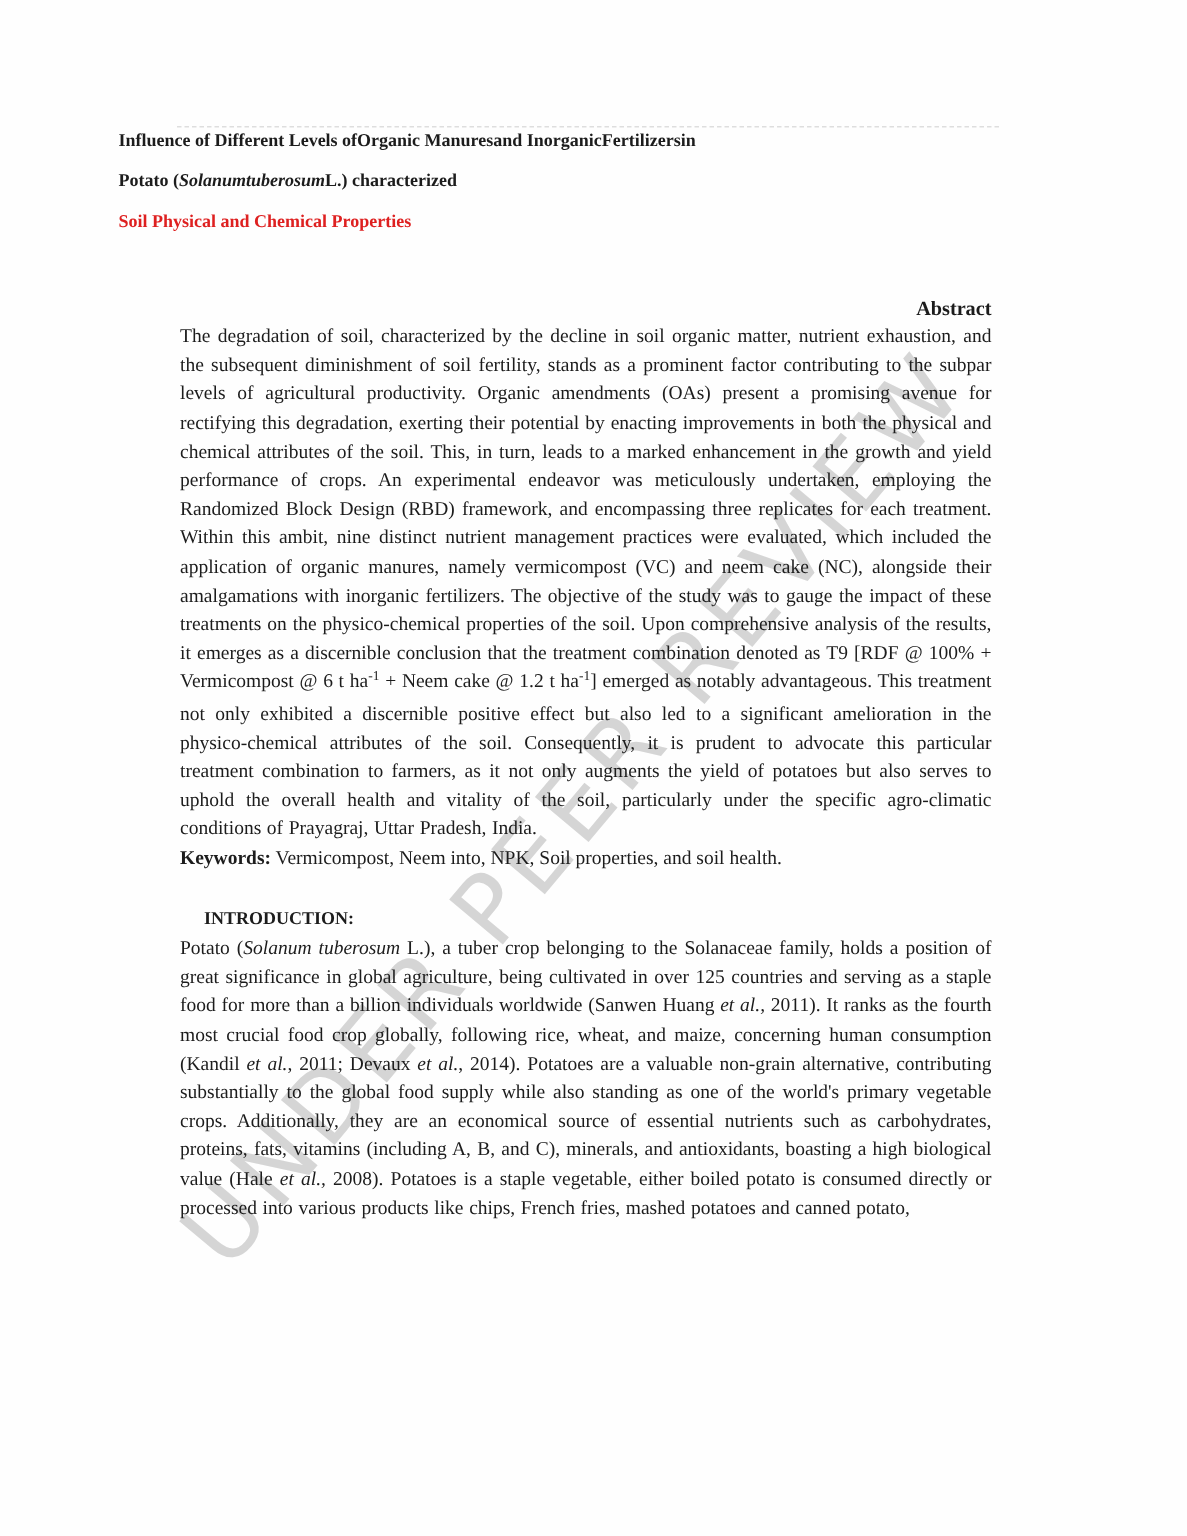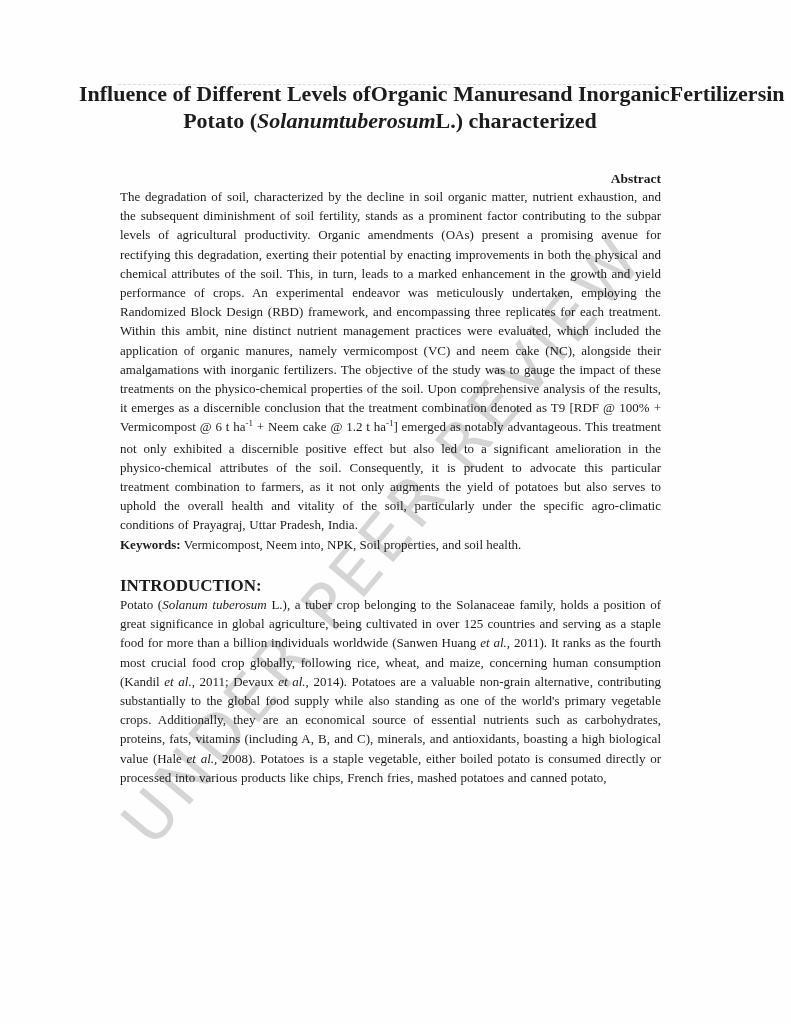--- a/index.html
+++ b/index.html
@@ -43,22 +43,21 @@
   .content {
     position: absolute;
     left: 120px;
     top: 0;
     width: 541px;
     z-index: 2;
   }
   .title-block {
     width: 622px;
     margin: 80px 0 0 -41px;
-    text-align: center;
-    font-size: 22px;
+    font-size: 12px;
     font-weight: bold;
     line-height: 27px;
   }
   .title-line { white-space: nowrap; }
   .subtitle-line { white-space: nowrap; }
   .abstract-heading {
     margin-top: 36px;
     text-align: right;
     font-size: 13.5px;
     font-weight: bold;
@@ -70,22 +69,22 @@
     line-height: 19.2px;
     text-align: justify;
     word-spacing: 0.5px;
   }
   .keywords-line {
     margin: 0;
     font-size: 13px;
     line-height: 19.2px;
   }
   .section-heading {
-    margin: 22px 0 0 0;
-    font-size: 17px;
+    margin: 22px 0 0 16px;
+    font-size: 12px;
     font-weight: bold;
     line-height: 19.2px;
   }
   
   .i { font-style: italic; }
   .b { font-weight: bold; text-align: right; }
   .sup {
     position: relative;
     top: -5px;
     font-size: 9px;
@@ -99,20 +98,21 @@
 
   <div class="watermark">UNDER PEER REVIEW</div>
 
   <div class="scan-line"></div>
 
   <div class="content">
 
     <div class="title-block">
       <div class="title-line">Influence of Different Levels ofOrganic Manuresand InorganicFertilizersin</div>
       <div class="title-line"><span>Potato (</span><span class="i">Solanumtuberosum</span><span>L.) characterized</span></div>
+      <div class="subtitle-line" style="color: rgb(222, 32, 32);">Soil Physical and Chemical Properties</div>
     </div>
 
     <div class="abstract-heading">Abstract</div>
 
     <p class="para"><span>The degradation of soil, characterized by the decline in soil organic matter, nutrient exhaustion, and the subsequent diminishment of soil fertility, stands as a prominent factor contributing to the subpar levels of agricultural productivity. Organic amendments (OAs) present a promising avenue for rectifying this degradation, exerting their potential by enacting improvements in both the physical and chemical attributes of the soil. This, in turn, leads to a marked enhancement in the growth and yield performance of crops. An experimental endeavor was meticulously undertaken, employing the Randomized Block Design (RBD) framework, and encompassing three replicates for each treatment. Within this ambit, nine distinct nutrient management practices were evaluated, which included the application of organic manures, namely vermicompost (VC) and neem cake (NC), alongside their amalgamations with inorganic fertilizers. The objective of the study was to gauge the impact of these treatments on the physico-chemical properties of the soil. Upon comprehensive analysis of the results, it emerges as a discernible conclusion that the treatment combination denoted as T9 [RDF @ 100% + Vermicompost @ 6 t ha</span><span class="sup">-1</span><span> + Neem cake @ 1.2 t ha</span><span class="sup">-1</span><span>] emerged as notably advantageous. This treatment not only exhibited a discernible positive effect but also led to a significant amelioration in the physico-chemical attributes of the soil. Consequently, it is prudent to advocate this particular treatment combination to farmers, as it not only augments the yield of potatoes but also serves to uphold the overall health and vitality of the soil, particularly under the specific agro-climatic conditions of Prayagraj, Uttar Pradesh, India.</span></p>
 
     <p class="keywords-line">
       <span class="b">Keywords:</span><span> Vermicompost, Neem into, NPK, Soil properties, and soil health.</span>
     </p>
 

